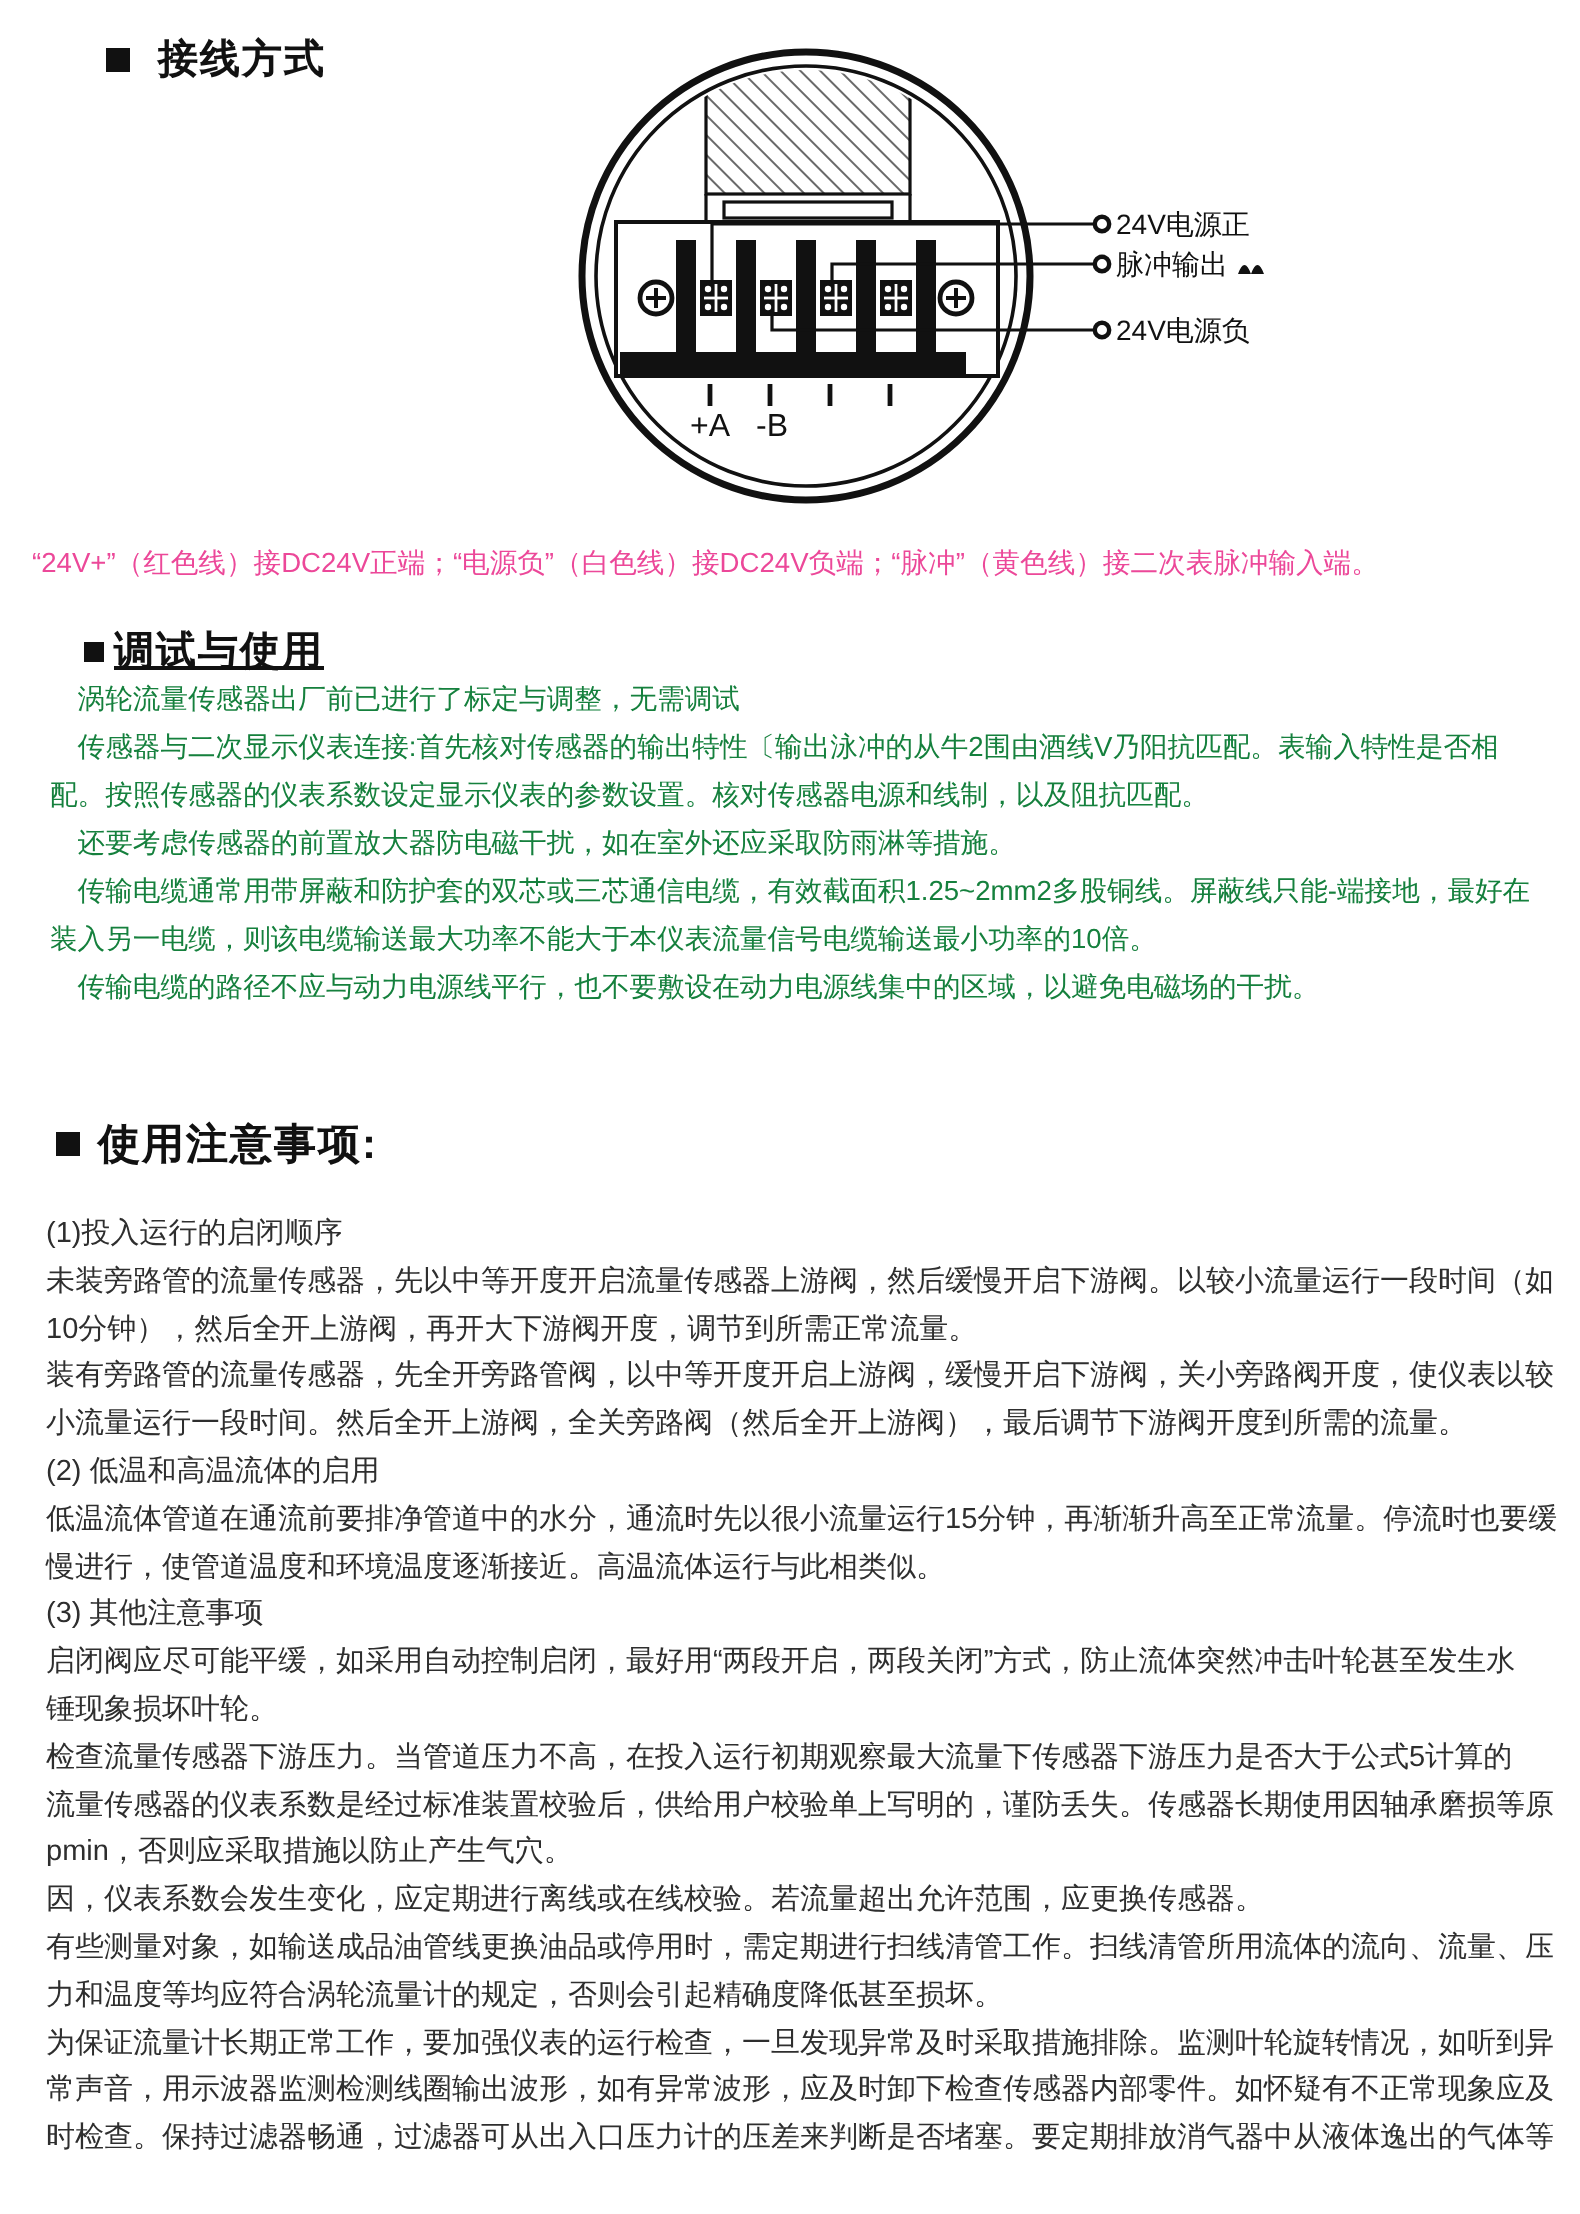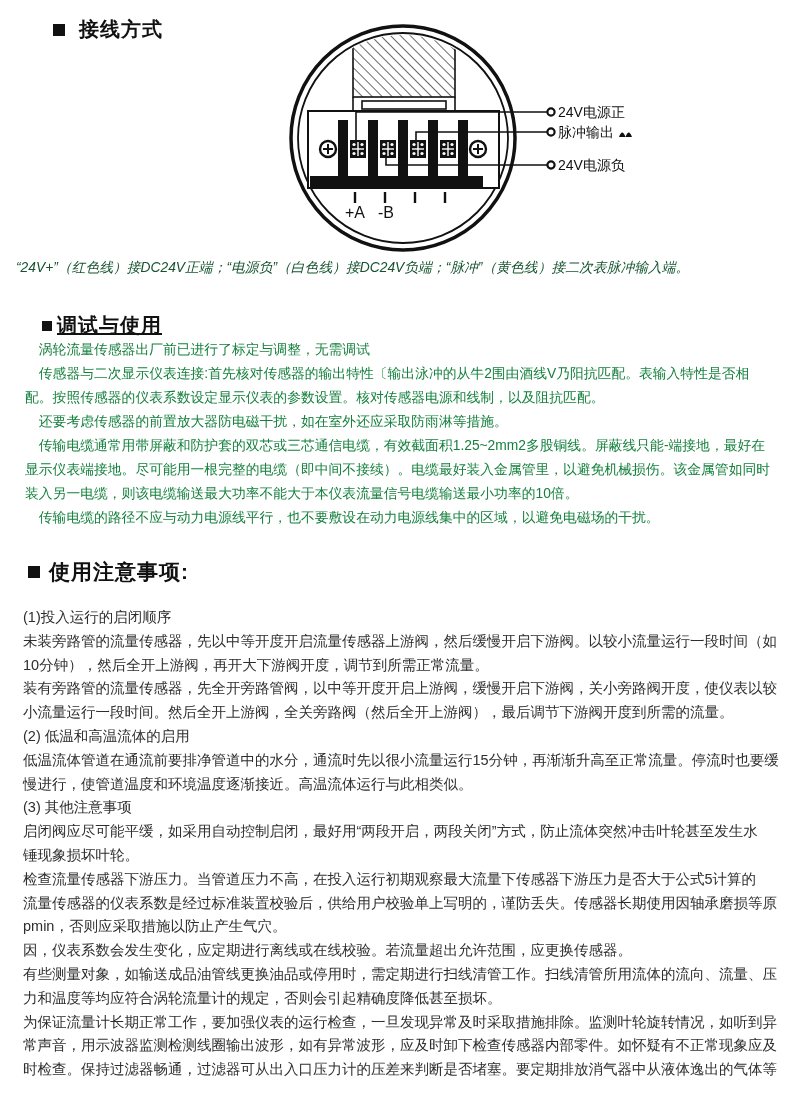--- a/index.html
+++ b/index.html
@@ -5,21 +5,21 @@
   html,body{margin:0;padding:0;background:#ffffff;}
   #page{
     position:relative;width:790px;height:1107px;background:#ffffff;overflow:hidden;
     font-family:"Liberation Sans","DejaVu Sans",sans-serif;color:#2b2b2b;
   }
   .heading{position:absolute;display:flex;align-items:center;color:#111;font-weight:bold;}
   .sq{display:inline-block;background:#111;}
   .h1-text{font-size:20px;letter-spacing:1px;margin-left:14px;}
   .h2-text{font-size:20px;letter-spacing:1px;margin-left:5px;text-decoration:underline;}
   .h3-text{font-size:21px;letter-spacing:1px;margin-left:9px;}
-  #caption{position:absolute;top:259px;left:16px;width:772px;font-size:13.8px;color:#14532d;white-space:nowrap;font-style:italic;}
+  #caption{position:absolute;top:273px;left:16px;width:772px;font-size:13.8px;color:#ec4899;white-space:nowrap;}
   .lines{position:absolute;white-space:nowrap;}
   #debug-lines{top:338px;left:25px;font-size:13.8px;line-height:24px;color:#15803d;}
   #notes-lines{top:606px;left:23px;font-size:14.5px;line-height:23.8px;color:#2e2e2e;}
   .tl{height:inherit;}
   #diagram{position:absolute;left:285px;top:10px;}
   svg text{font-family:"Liberation Sans","DejaVu Sans",sans-serif;fill:#111;}
 </style>
 </head>
 <body>
 
@@ -148,21 +148,20 @@
     <span class="sq" style="width:10px;height:10px;"></span>
     <span class="h2-text">调试与使用</span>
   </div>
 
   <div id="debug-lines" class="lines">
       <div class="tl">　涡轮流量传感器出厂前已进行了标定与调整，无需调试</div>
       <div class="tl">　传感器与二次显示仪表连接:首先核对传感器的输出特性〔输出泳冲的从牛2围由酒线V乃阳抗匹配。表输入特性是否相</div>
       <div class="tl">配。按照传感器的仪表系数设定显示仪表的参数设置。核对传感器电源和线制，以及阻抗匹配。</div>
       <div class="tl">　还要考虑传感器的前置放大器防电磁干扰，如在室外还应采取防雨淋等措施。</div>
       <div class="tl">　传输电缆通常用带屏蔽和防护套的双芯或三芯通信电缆，有效截面积1.25~2mm2多股铜线。屏蔽线只能-端接地，最好在</div>
-      <div class="tl">显示仪表端接地。尽可能用一根完整的电缆（即中间不接续）。电缆最好装入金属管里，以避免机械损伤。该金属管如同时</div>
       <div class="tl">装入另一电缆，则该电缆输送最大功率不能大于本仪表流量信号电缆输送最小功率的10倍。</div>
       <div class="tl">　传输电缆的路径不应与动力电源线平行，也不要敷设在动力电源线集中的区域，以避免电磁场的干扰。</div>
     </div>
 
   <div class="heading" style="top:558px;left:28px;">
     <span class="sq" style="width:12px;height:12px;"></span>
     <span class="h3-text">使用注意事项:</span>
   </div>
 
   <div id="notes-lines" class="lines">

